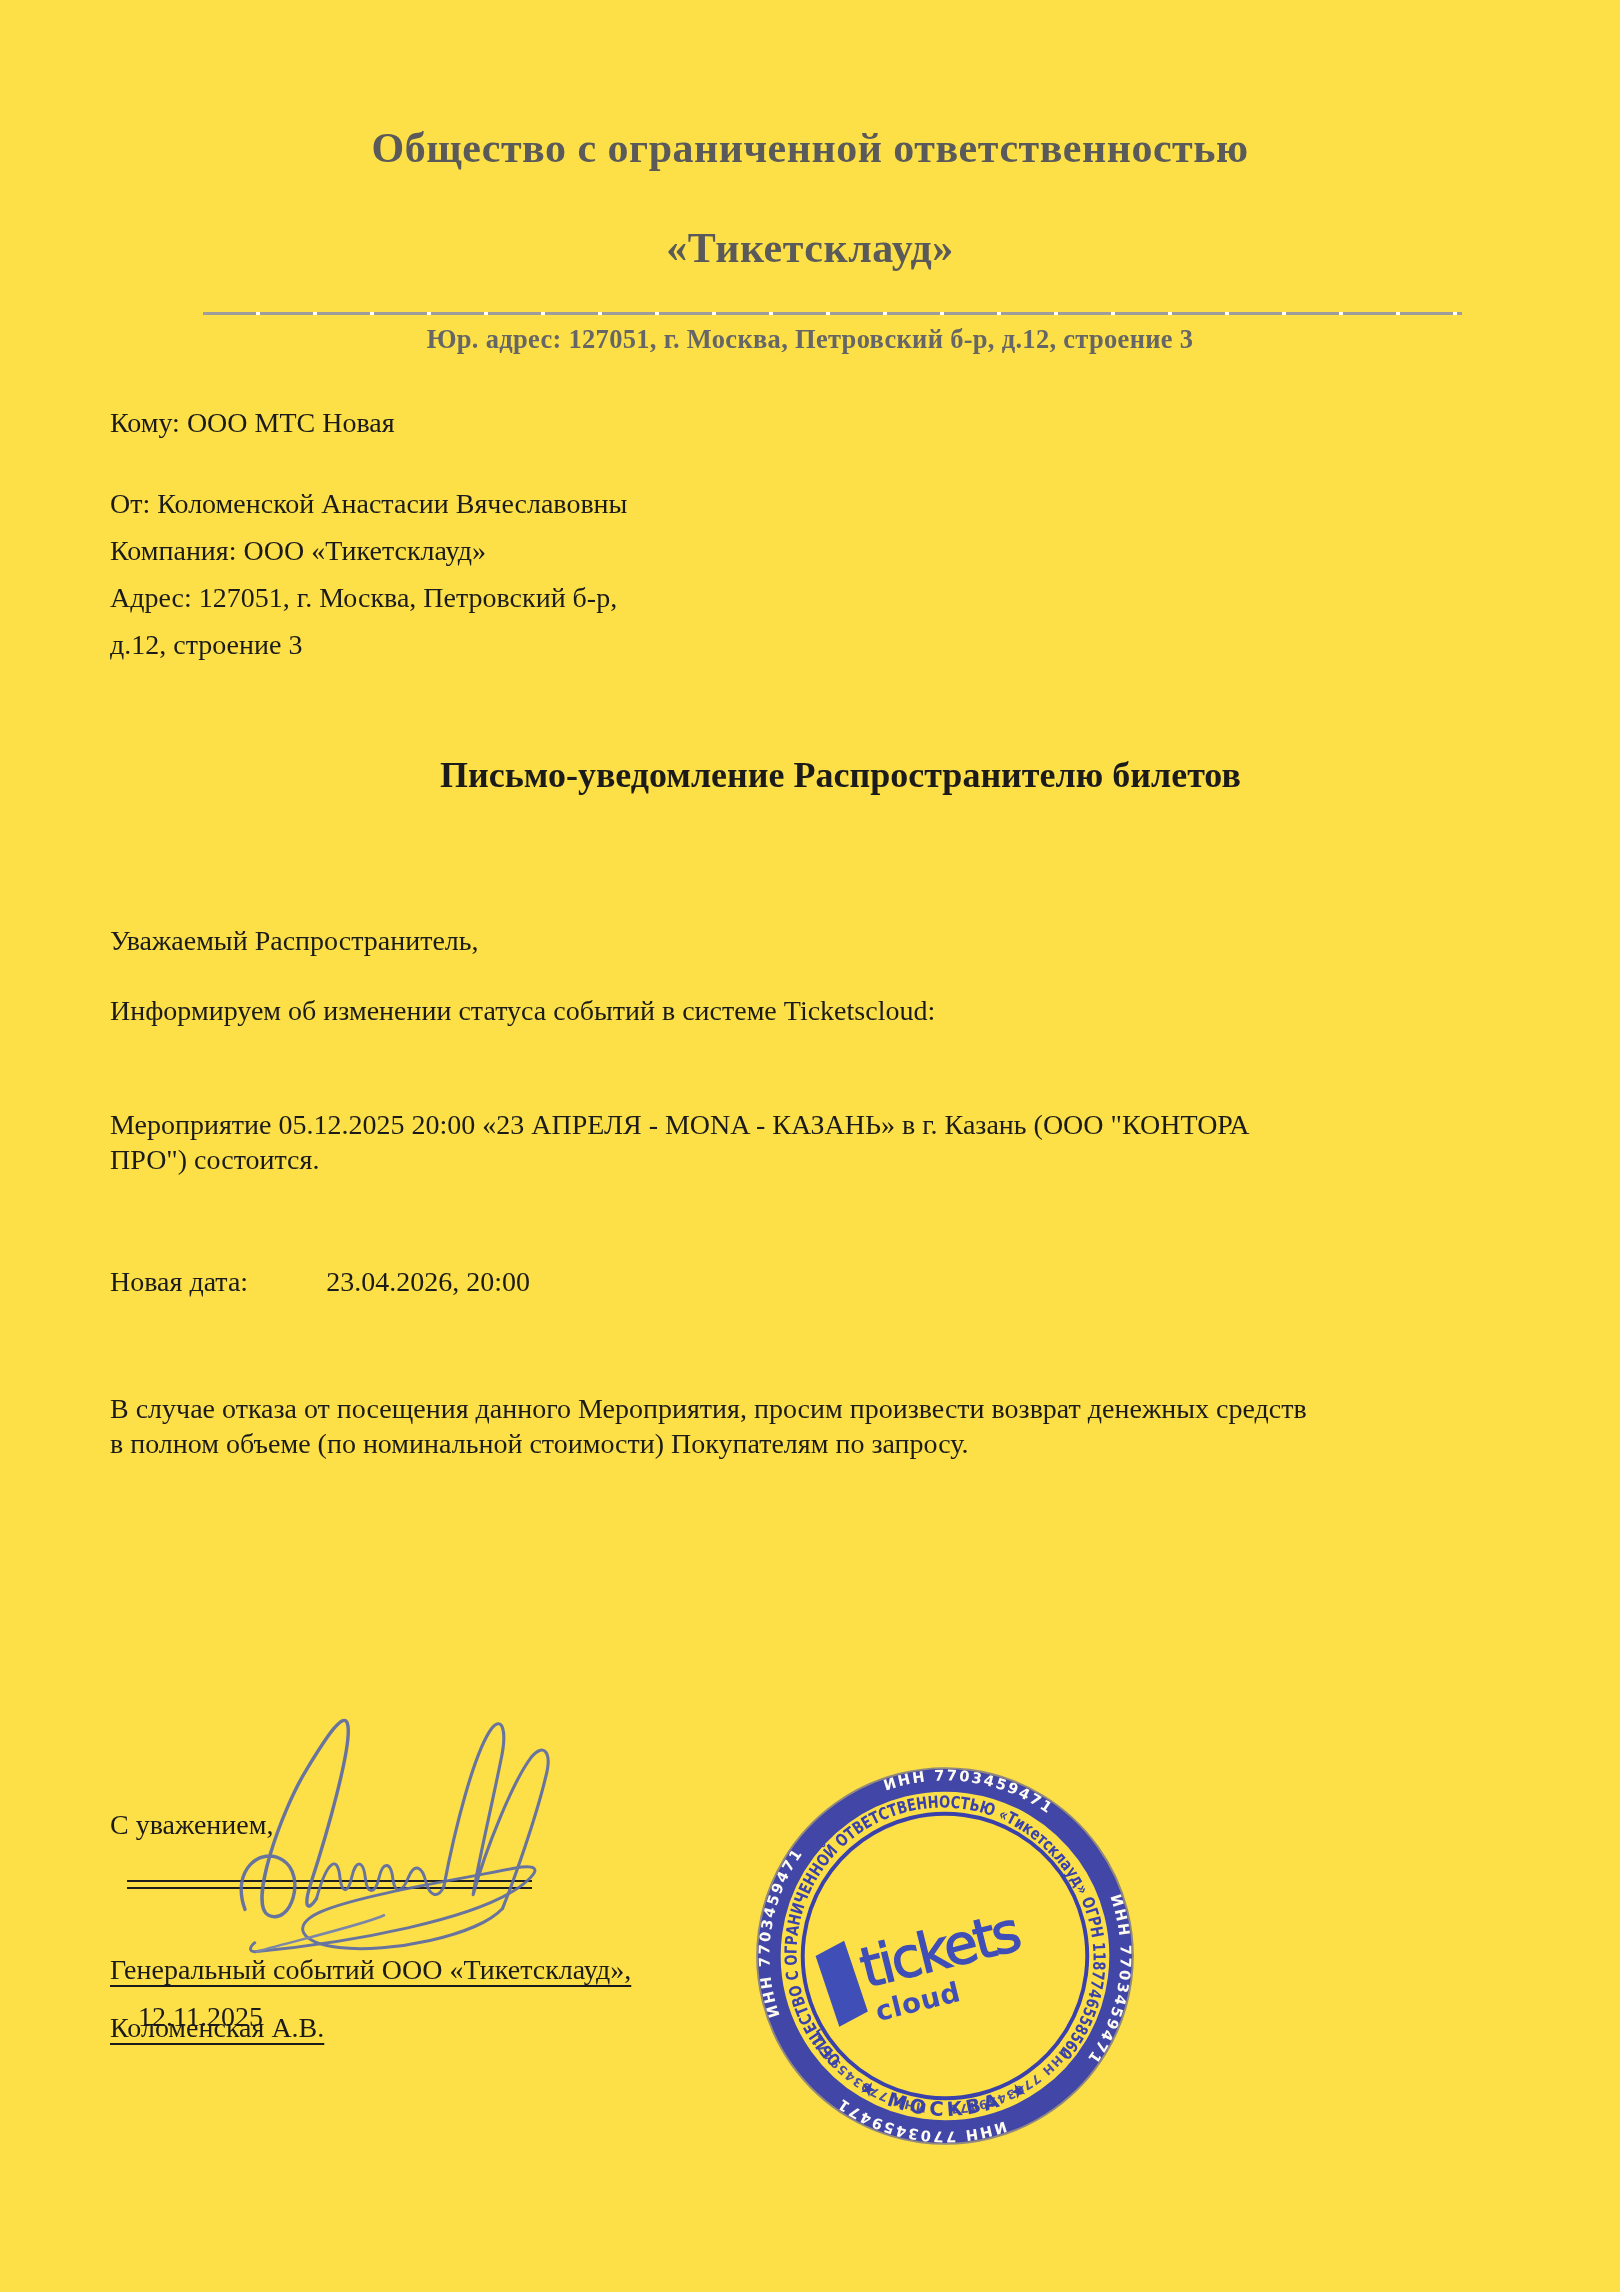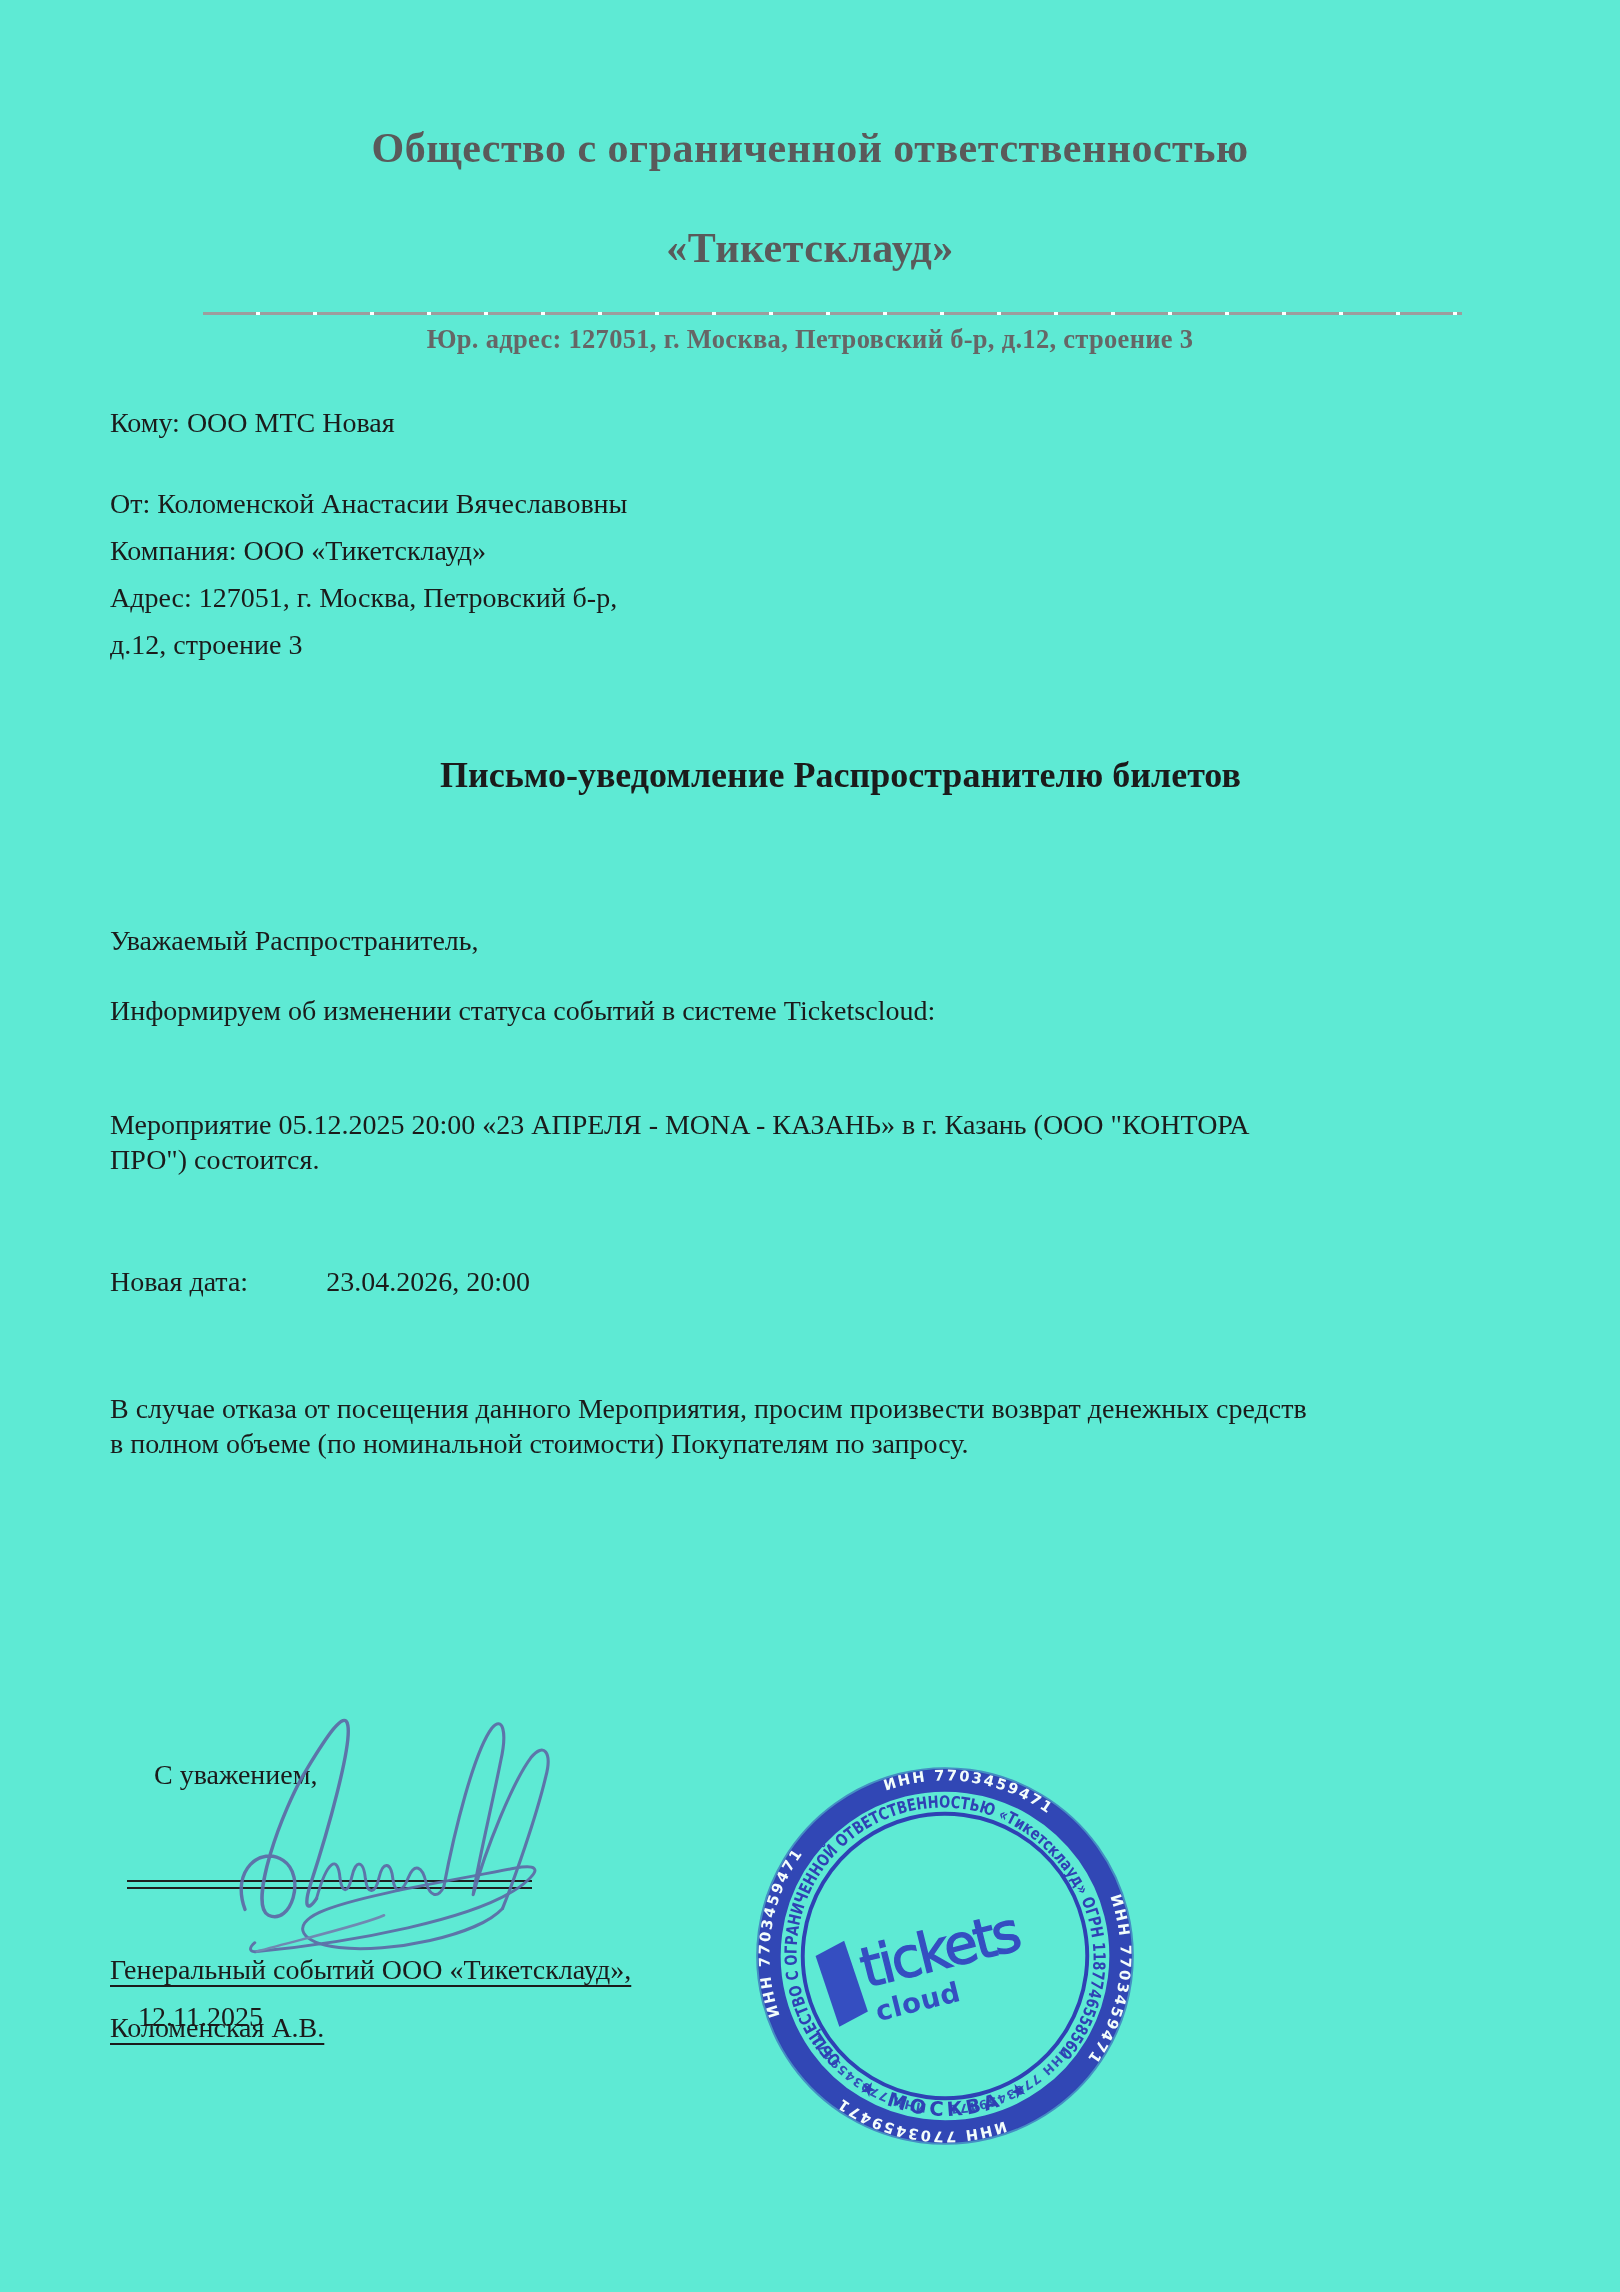--- a/index.html
+++ b/index.html
@@ -1,19 +1,19 @@
 <!DOCTYPE html>
 <html><head>
 <meta charset="utf-8">
 <style>
   html,body{margin:0;padding:0;background:#ffffff;}
   .page{
     position:relative;
     width:1620px;height:2293px;
-    background:#5eead4;
+    background:#fde047;
     font-family:"Liberation Serif", serif;
     color:#1b1b1b;
     overflow:hidden;
   }
   .abs{position:absolute;}
   .center{left:0;width:1620px;text-align:center;}
   .h1{
     font-size:42px;font-weight:bold;color:#5a5a5a;
     line-height:1.1;letter-spacing:0.5px;
   }
@@ -80,21 +80,21 @@
 
   <div class="abs body-text newdate" style="left:110px;top:1265px;">
     <span>Новая дата:</span><span class="gap"></span><span>23.04.2026, 20:00</span>
   </div>
 
   <div class="abs body-text refund-lines" style="left:110px;top:1391px;">
     <div>В случае отказа от посещения данного Мероприятия, просим произвести возврат денежных средств</div>
     <div>в полном объеме (по номинальной стоимости) Покупателям по запросу.</div>
   </div>
 
-  <div class="abs body-text" style="left:110px;top:1758px;margin-left:44px;">С уважением,</div>
+  <div class="abs body-text" style="left:110px;top:1808px;">С уважением,</div>
 
   <div class="abs dbl-line"></div>
 
   <div class="abs body-text underlined" style="left:110px;top:1953px;">Генеральный событий ООО «Тикетсклауд»,</div>
 
   <div class="abs body-text underlined" style="left:110px;top:2011px;">Коломенская А.В.</div>
 
   <div class="abs body-text" style="left:110px;top:2000px;margin-left:28px;">12.11.2025</div>
 
   <svg class="abs sig-svg" width="392" height="284" viewBox="0 0 400 290">

